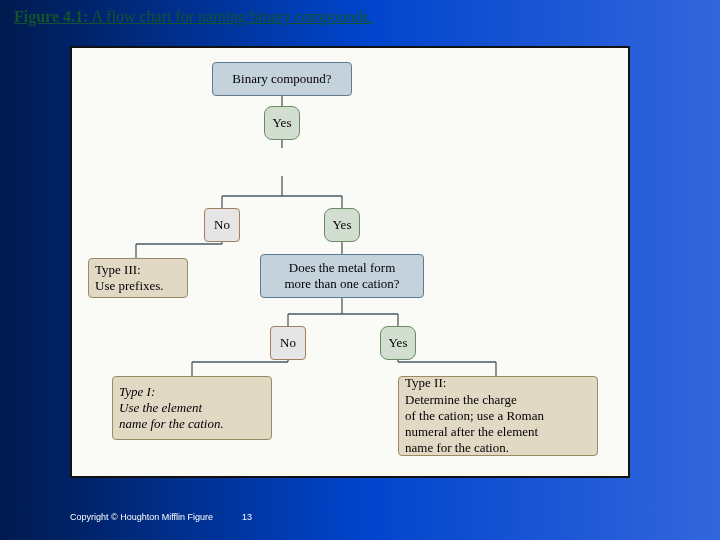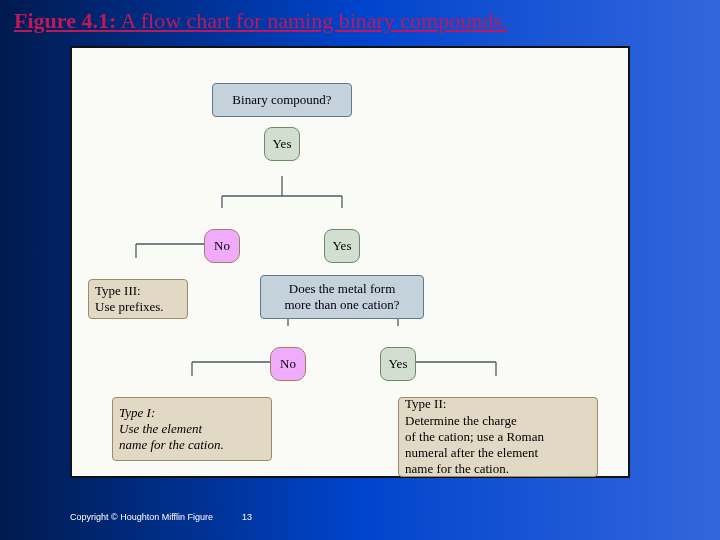--- a/index.html
+++ b/index.html
@@ -9,22 +9,22 @@
     background: linear-gradient(to right, #001a4d 0%, #0044cc 50%, #3366dd 100%);
     font-family: Georgia, 'Times New Roman', serif;
     position: relative;
     overflow: hidden;
   }
   .title {
     position: absolute;
     top: 8px;
     left: 14px;
     right: 14px;
-    font-size: 22px;
-    color: #be185d;
+    font-size: 16px;
+    color: #14532d;
     text-decoration: underline;
   }
   .title .figlabel { font-weight: bold; }
   .chart-frame {
     position: absolute;
     top: 46px;
     left: 70px;
     width: 560px;
     height: 432px;
     background: #fafaf7;
@@ -36,26 +36,25 @@
     border: 1px solid #4a5a66;
     border-radius: 4px;
     text-align: center;
     font-size: 13px;
     line-height: 1.25;
     display: flex;
     align-items: center;
     justify-content: center;
     padding: 16px 6px;
     background: #dfe7e9;
-    margin-top: 21px;
   }
   .box.left { text-align: left; justify-content: flex-start; }
   .box.blue  { background: #c4d2db; border-color: #5e7a8c; }
   .box.green { background: #d2dfd0; border-color: #6a8a66; border-radius: 8px; }
-  .box.peach { background: #f0abfc; border-color: #a08060; border-radius: 10px; }
+  .box.peach { background: #e5e5e5; border-color: #a08060; }
   .box.tan   { background: #e2d9c4; border-color: #9a8a66; }
   .footer {
     position: absolute;
     bottom: 18px;
     left: 70px;
     font-family: Arial, sans-serif;
     font-size: 9px;
     color: #fefefe;
   }
   .pagenum {

